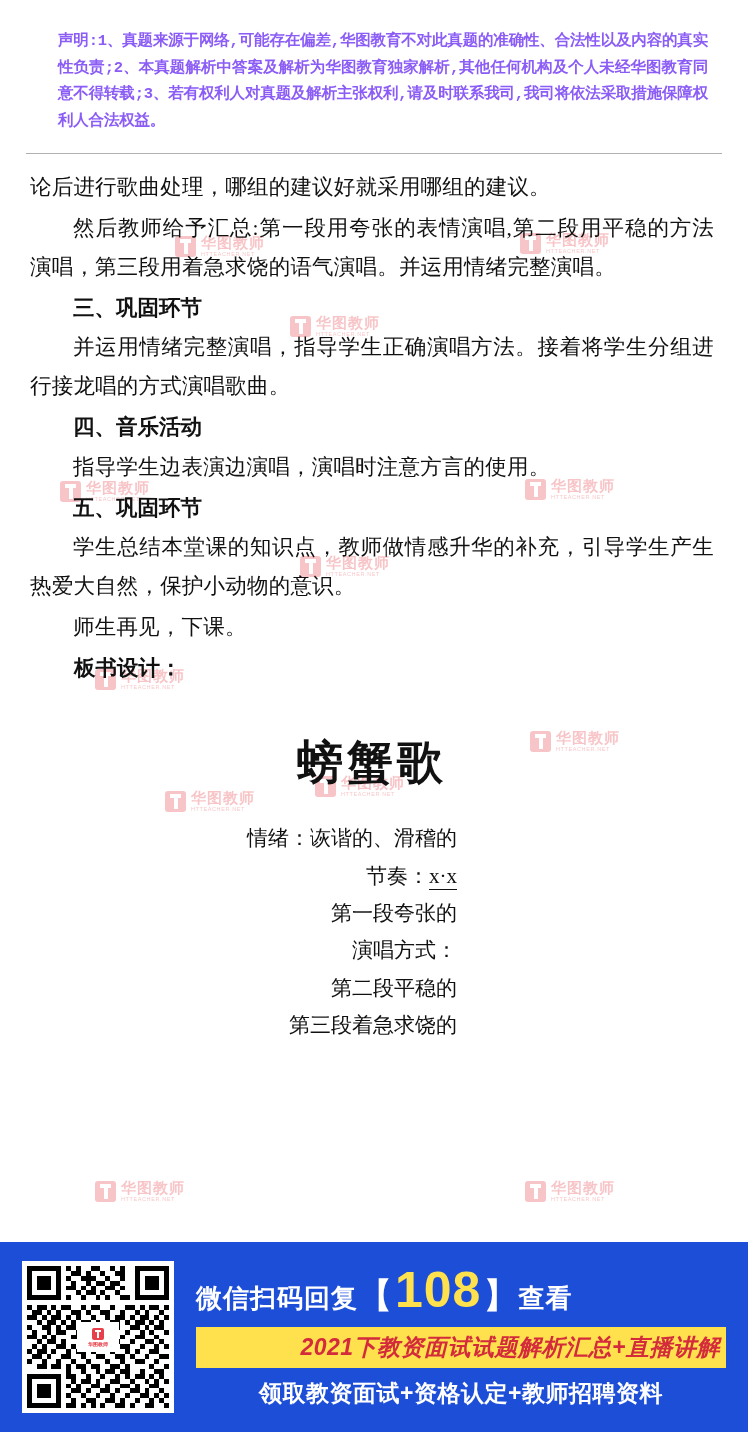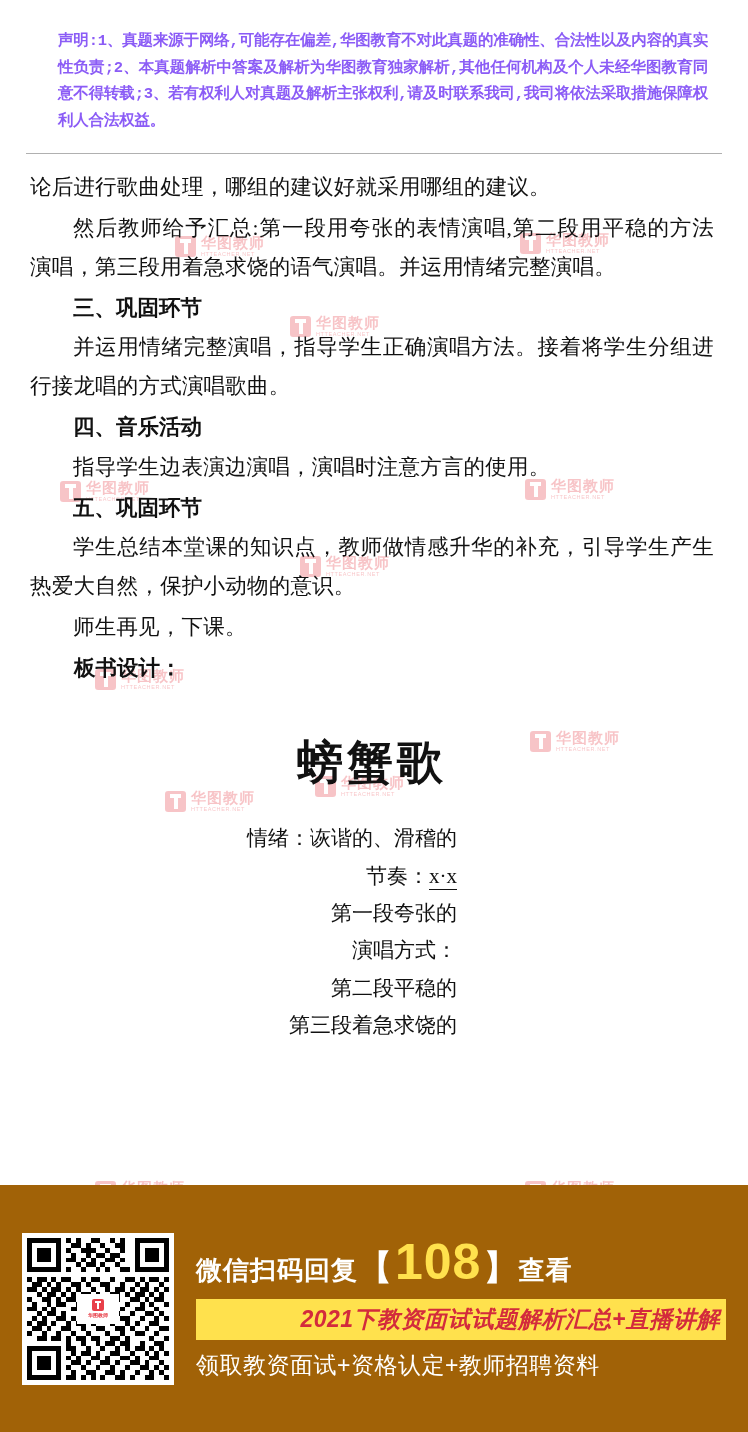--- a/index.html
+++ b/index.html
@@ -134,22 +134,22 @@
     color: #e8404a;
     letter-spacing: 0.6px;
     display: block;
     margin-top: 2px;
   }
 
   
   .footer {
     position: absolute;
     left: 0; right: 0; bottom: 0;
-    height: 247px;
-    background: #a16207;
+    height: 190px;
+    background: #1d4ed8;
     display: flex;
     align-items: center;
     padding: 0 22px;
     z-index: 5;
   }
   .qr {
     width: 152px; height: 152px;
     background: #ffffff;
     padding: 5px;
     flex: none;
@@ -213,21 +213,22 @@
     font-weight: 700;
     text-align: right;
     padding: 5px 6px;
     letter-spacing: 0.5px;
     white-space: nowrap;
     margin-bottom: 10px;
     font-style: italic;
   }
   .fl3 {
     font-size: 23px;
-    font-weight: 400;
+    font-weight: 700;
+    text-align: center;
     letter-spacing: 0.5px;
     white-space: nowrap;
   }
 </style>
 </head>
 <body>
 
 <div class="disclaimer">
   <b>声明:</b><span>1、真题来源于网络,可能存在偏差,华图教育不对此真题的准确性、合法性以及内容的真实性负责;2、本真题解析中答案及解析为华图教育独家解析,其他任何机构及个人未经华图教育同意不得转载;3、若有权利人对真题及解析主张权利,请及时联系我司,我司将依法采取措施保障权利人合法权益。</span>
 </div>

